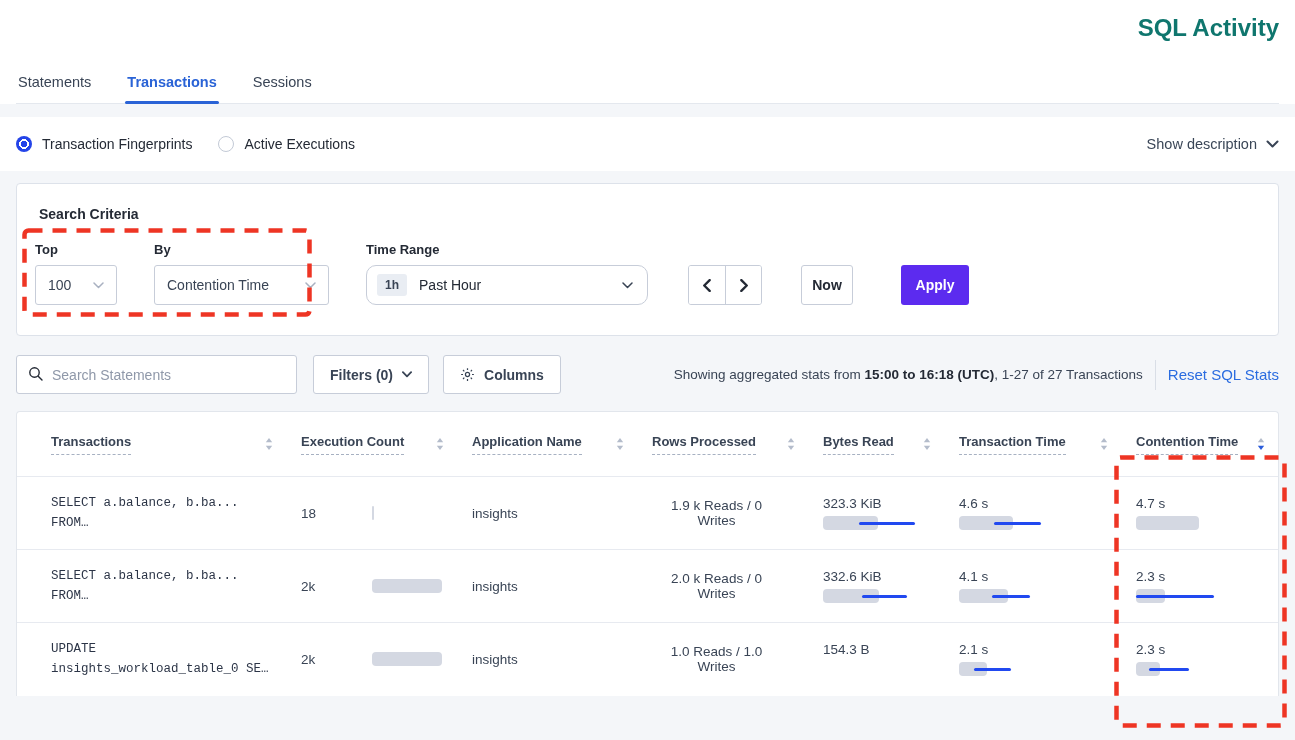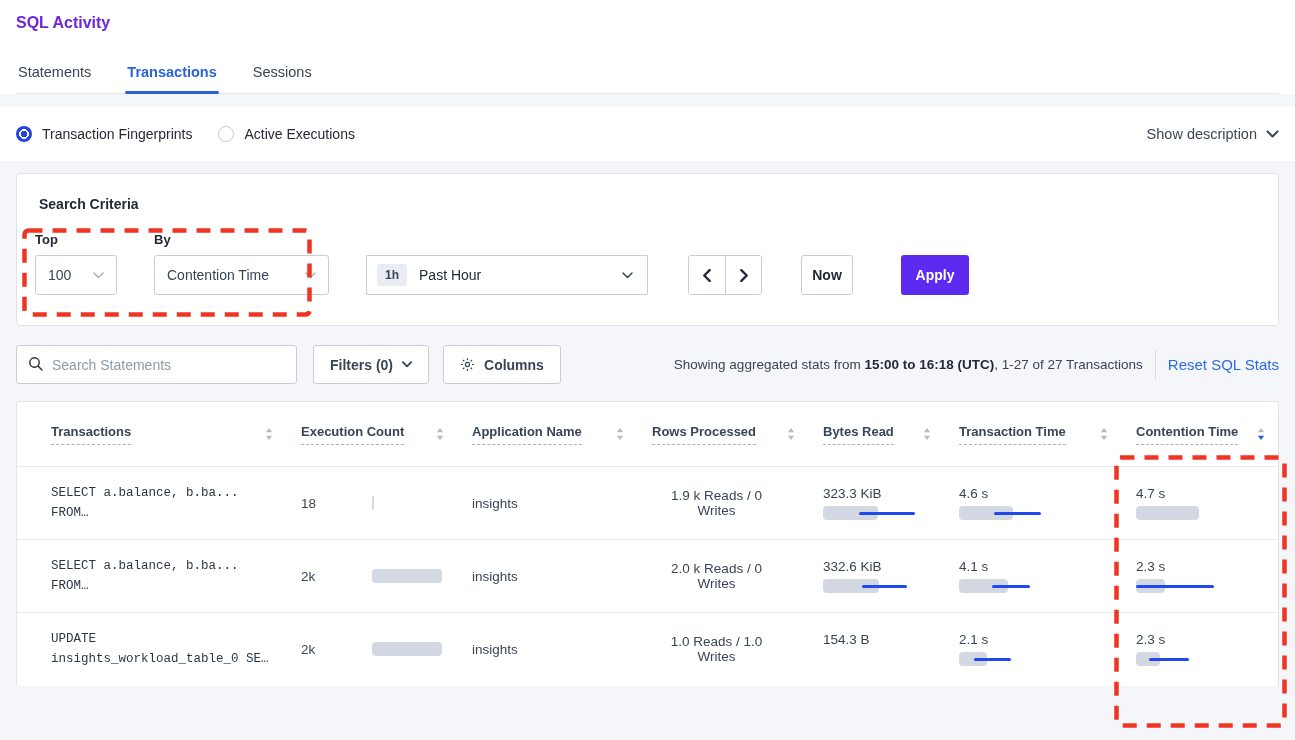--- a/index.html
+++ b/index.html
@@ -5,21 +5,21 @@
   * { box-sizing: border-box; margin: 0; padding: 0; }
   html,body { width:1295px; height:740px; overflow:hidden; }
   body {
     font-family: "Liberation Sans", sans-serif;
     background: #f4f6f9;
     color: #394455;
     position: relative;
   }
   
   .app-header { background:#fff; padding:14px 16px 0 16px; }
-  .page-title { font-size:16px; font-weight:700; color:#6d28d9; }
+  .page-title { font-size:24px; font-weight:700; color:#0f766e;text-align:right; }
   .tabs { display:flex; gap:32px; margin-top:26px; border-bottom:1px solid #e4e8ee; }
   .tab { font-size:14.5px; color:#394455; padding:6px 2px 13px 2px; position:relative; cursor:pointer; }
   .tab.active { color:#2a63d6; font-weight:700; }
   .tab.active:after { content:""; position:absolute; left:0; right:0; bottom:-1px; height:3px; background:#2a63d6; border-radius:2px; }
   
   .radio-bar { background:#fff; height:54px; margin-top:13px; display:flex; align-items:center; padding:0 16px; justify-content:space-between;text-align:right; }
   .radio-group { display:flex; align-items:center; gap:26px; }
   .radio-item { display:flex; align-items:center; gap:10px; cursor:pointer; }
   .radio-dot { width:16px; height:16px; border-radius:50%; border:1px solid #c3cad6; background:#fff; flex:0 0 16px; }
   .radio-item.selected .radio-dot { border:none;
@@ -36,21 +36,21 @@
   .select-box { height:40px; border:1px solid #c7cdd9; border-radius:3px; background:#fff;
     display:flex; align-items:center; justify-content:space-between; padding:0 12px; font-size:14px; color:#394455; cursor:pointer; }
   .chev { color:#a9b1c1; display:flex; }
   .chev.dark { color:#394455; }
   .w-top { width:82px; margin-left:-2px; }
   .w-by { width:175px; }
   .gap13 { width:13px; flex:0 0 13px; }
   .gap16 { width:16px; flex:0 0 16px; }
   .gap15 { width:15px; flex:0 0 15px; }
   .gap24 { width:24px; flex:0 0 24px; }
-  .time-box { width:282px; height:40px; border:1px solid #c7cdd9; border-radius:1px; display:flex; align-items:center; padding:0 14px 0 10px; cursor:pointer; }
+  .time-box { width:282px; height:40px; border:1px solid #c7cdd9; border-radius:10px; display:flex; align-items:center; padding:0 14px 0 10px; cursor:pointer; }
   .time-badge { background:#e9edf3; border-radius:3px; font-size:12px; font-weight:700; color:#394455; padding:4px 8px; }
   .time-label { margin-left:12px; font-size:14px; color:#242a35; flex:1; }
   .arrow-group { display:flex; border:1px solid #c7cdd9; border-radius:3px; height:40px; overflow:hidden; }
   .arrow-btn { width:36px; display:flex; align-items:center; justify-content:center; background:#fff; border:none; cursor:pointer; }
   .arrow-btn + .arrow-btn { border-left:1px solid #c7cdd9; }
   .btn { height:40px; border-radius:3px; font-family:inherit; font-size:14px; font-weight:700; cursor:pointer; }
   .btn-now { width:52px; background:#fff; border:1px solid #c7cdd9; color:#242a35; }
   .btn-apply { width:68px; background:#5c2bef; border:none; color:#fff; }
   
   .results-heading { font-size:14px; font-weight:700; color:#242a35; margin:37px 0 0 0; }
@@ -147,20 +147,21 @@
           <span>Contention Time</span>
           <span class="chev">
             <svg width="11" height="7" viewBox="0 0 11 7">
                 <path d="M1 1l4.5 4.5L10 1" fill="none" stroke="currentColor" stroke-width="1.5" stroke-linecap="round" stroke-linejoin="round"></path>
               </svg>
           </span>
         </div>
       </div>
       <div class="gap13"></div>
       <div class="field">
+        <div class="field-label">Time Range</div>
         <div class="time-box">
           <span class="time-badge">1h</span>
           <span class="time-label">Past Hour</span>
           <span class="chev dark">
             <svg width="11" height="7" viewBox="0 0 11 7">
                 <path d="M1 1l4.5 4.5L10 1" fill="none" stroke="currentColor" stroke-width="1.5" stroke-linecap="round" stroke-linejoin="round"></path>
               </svg>
           </span>
         </div>
       </div>

